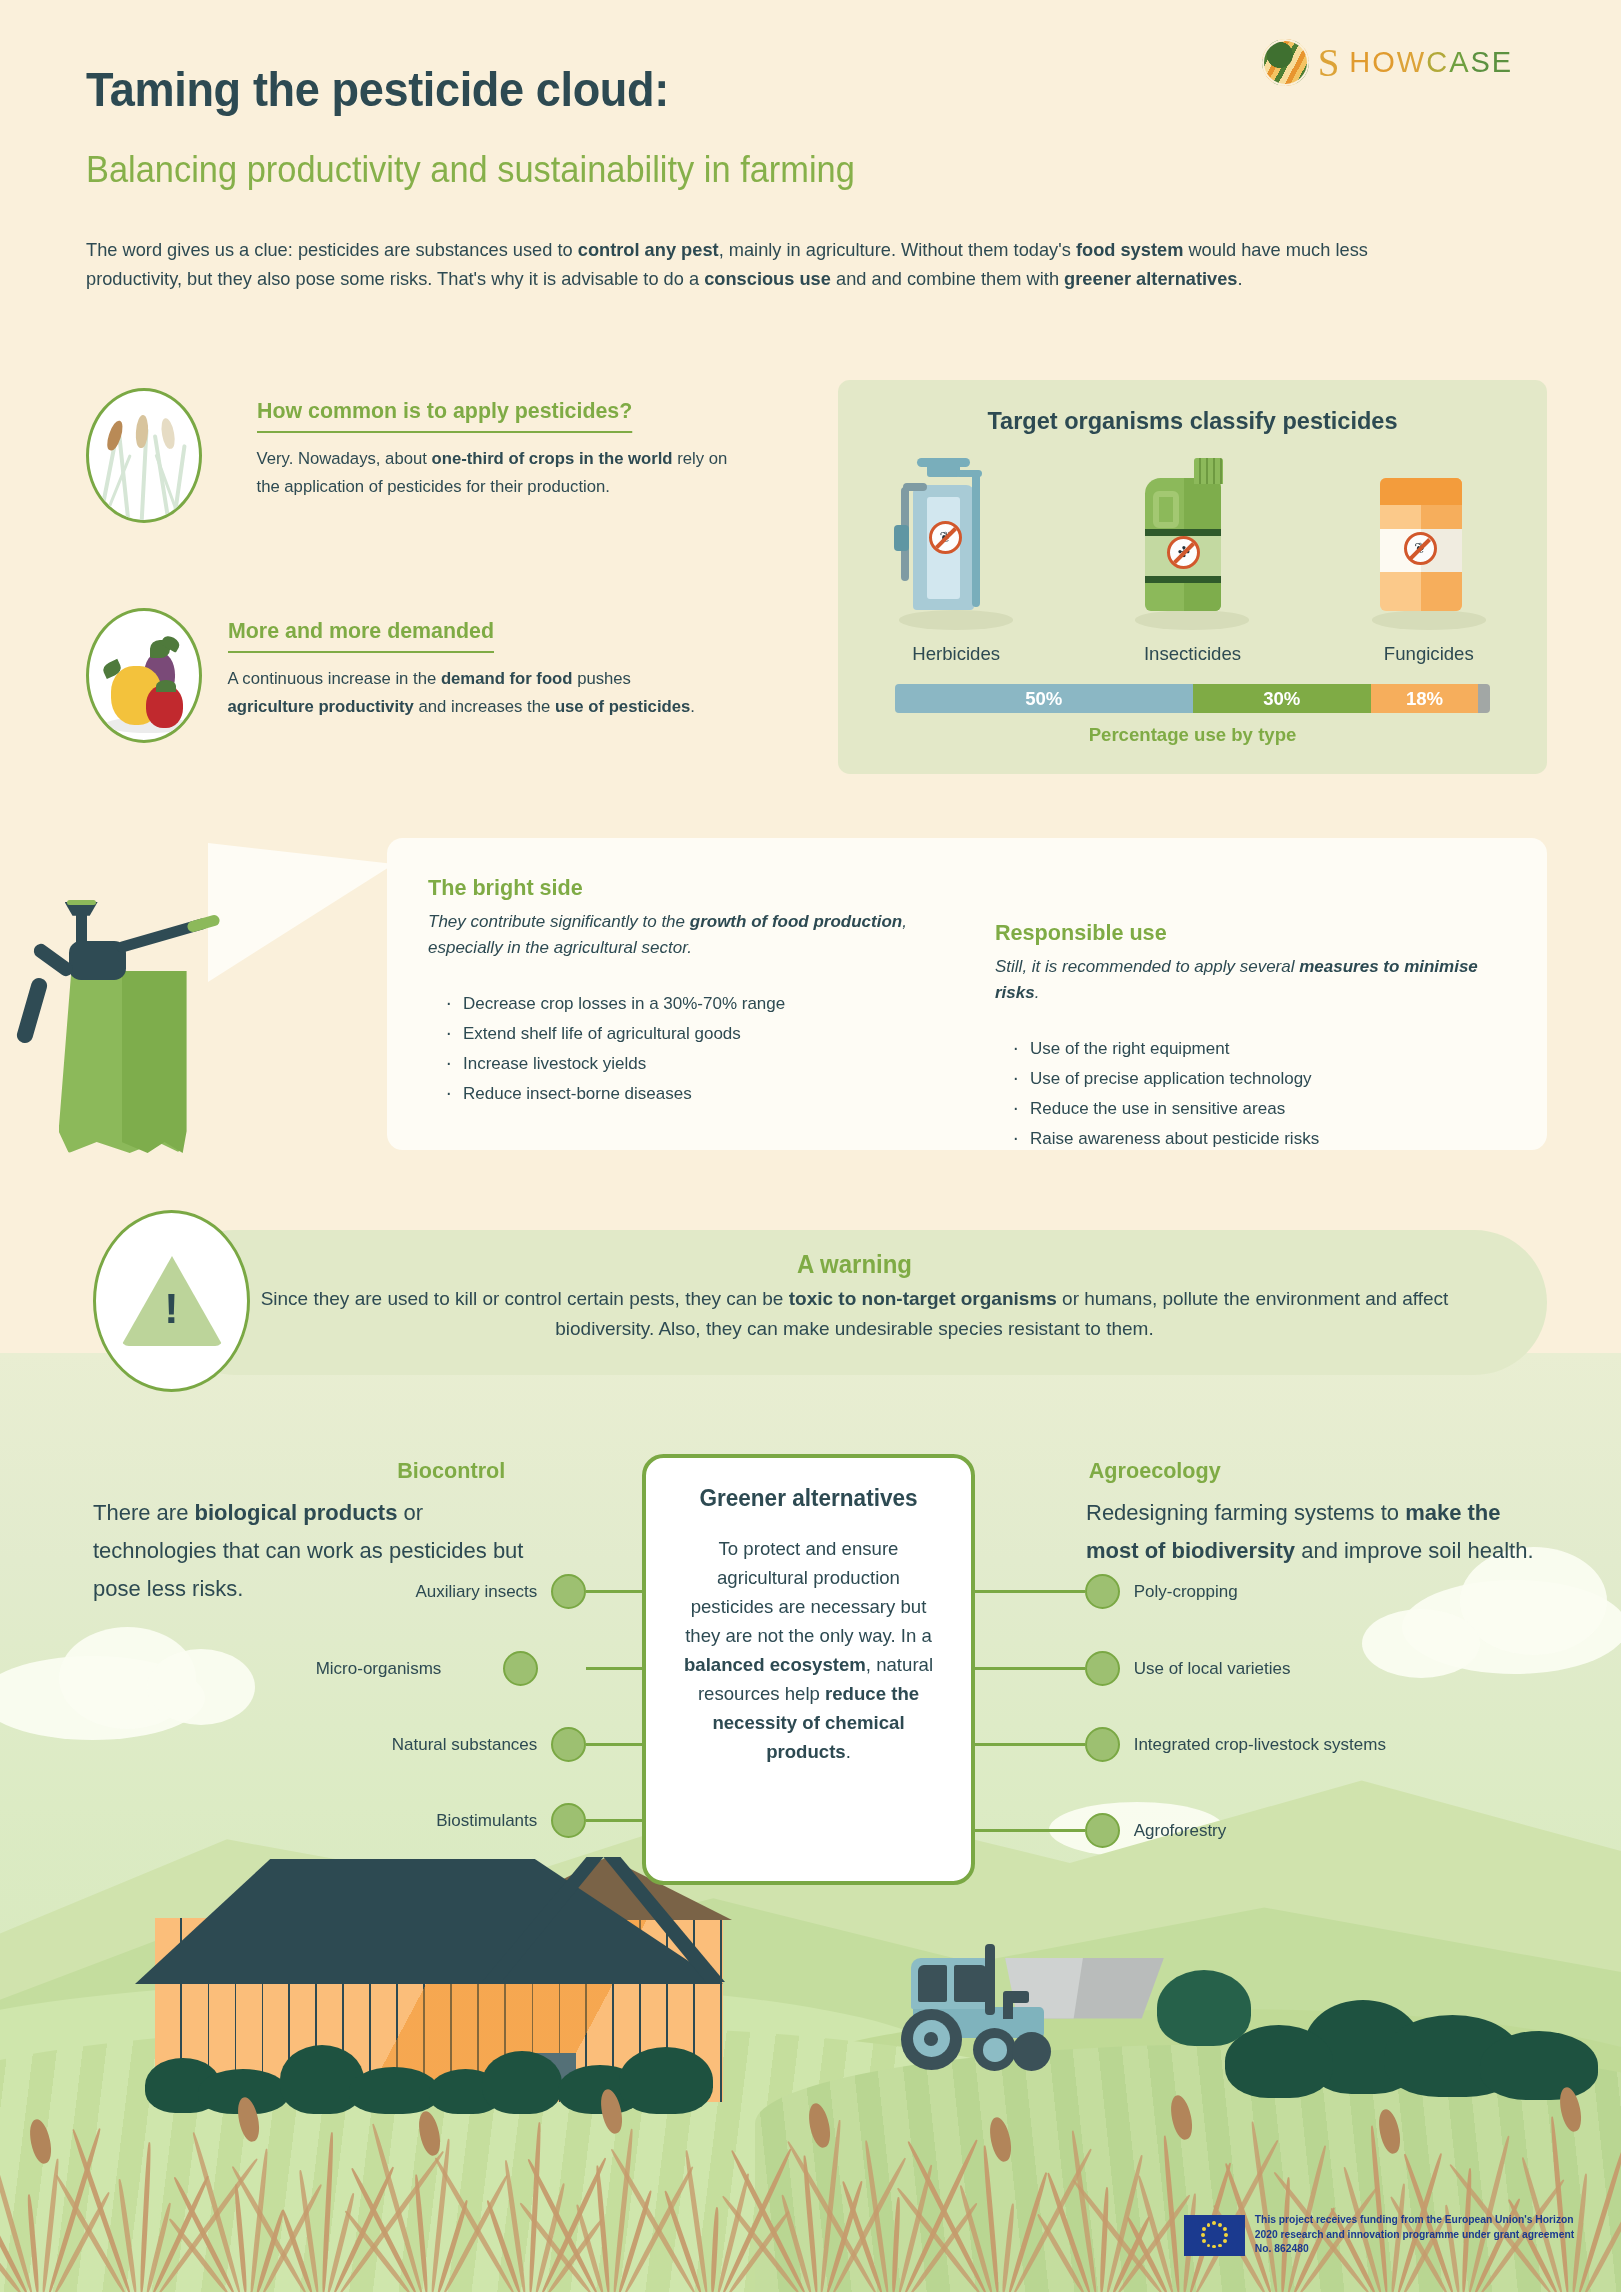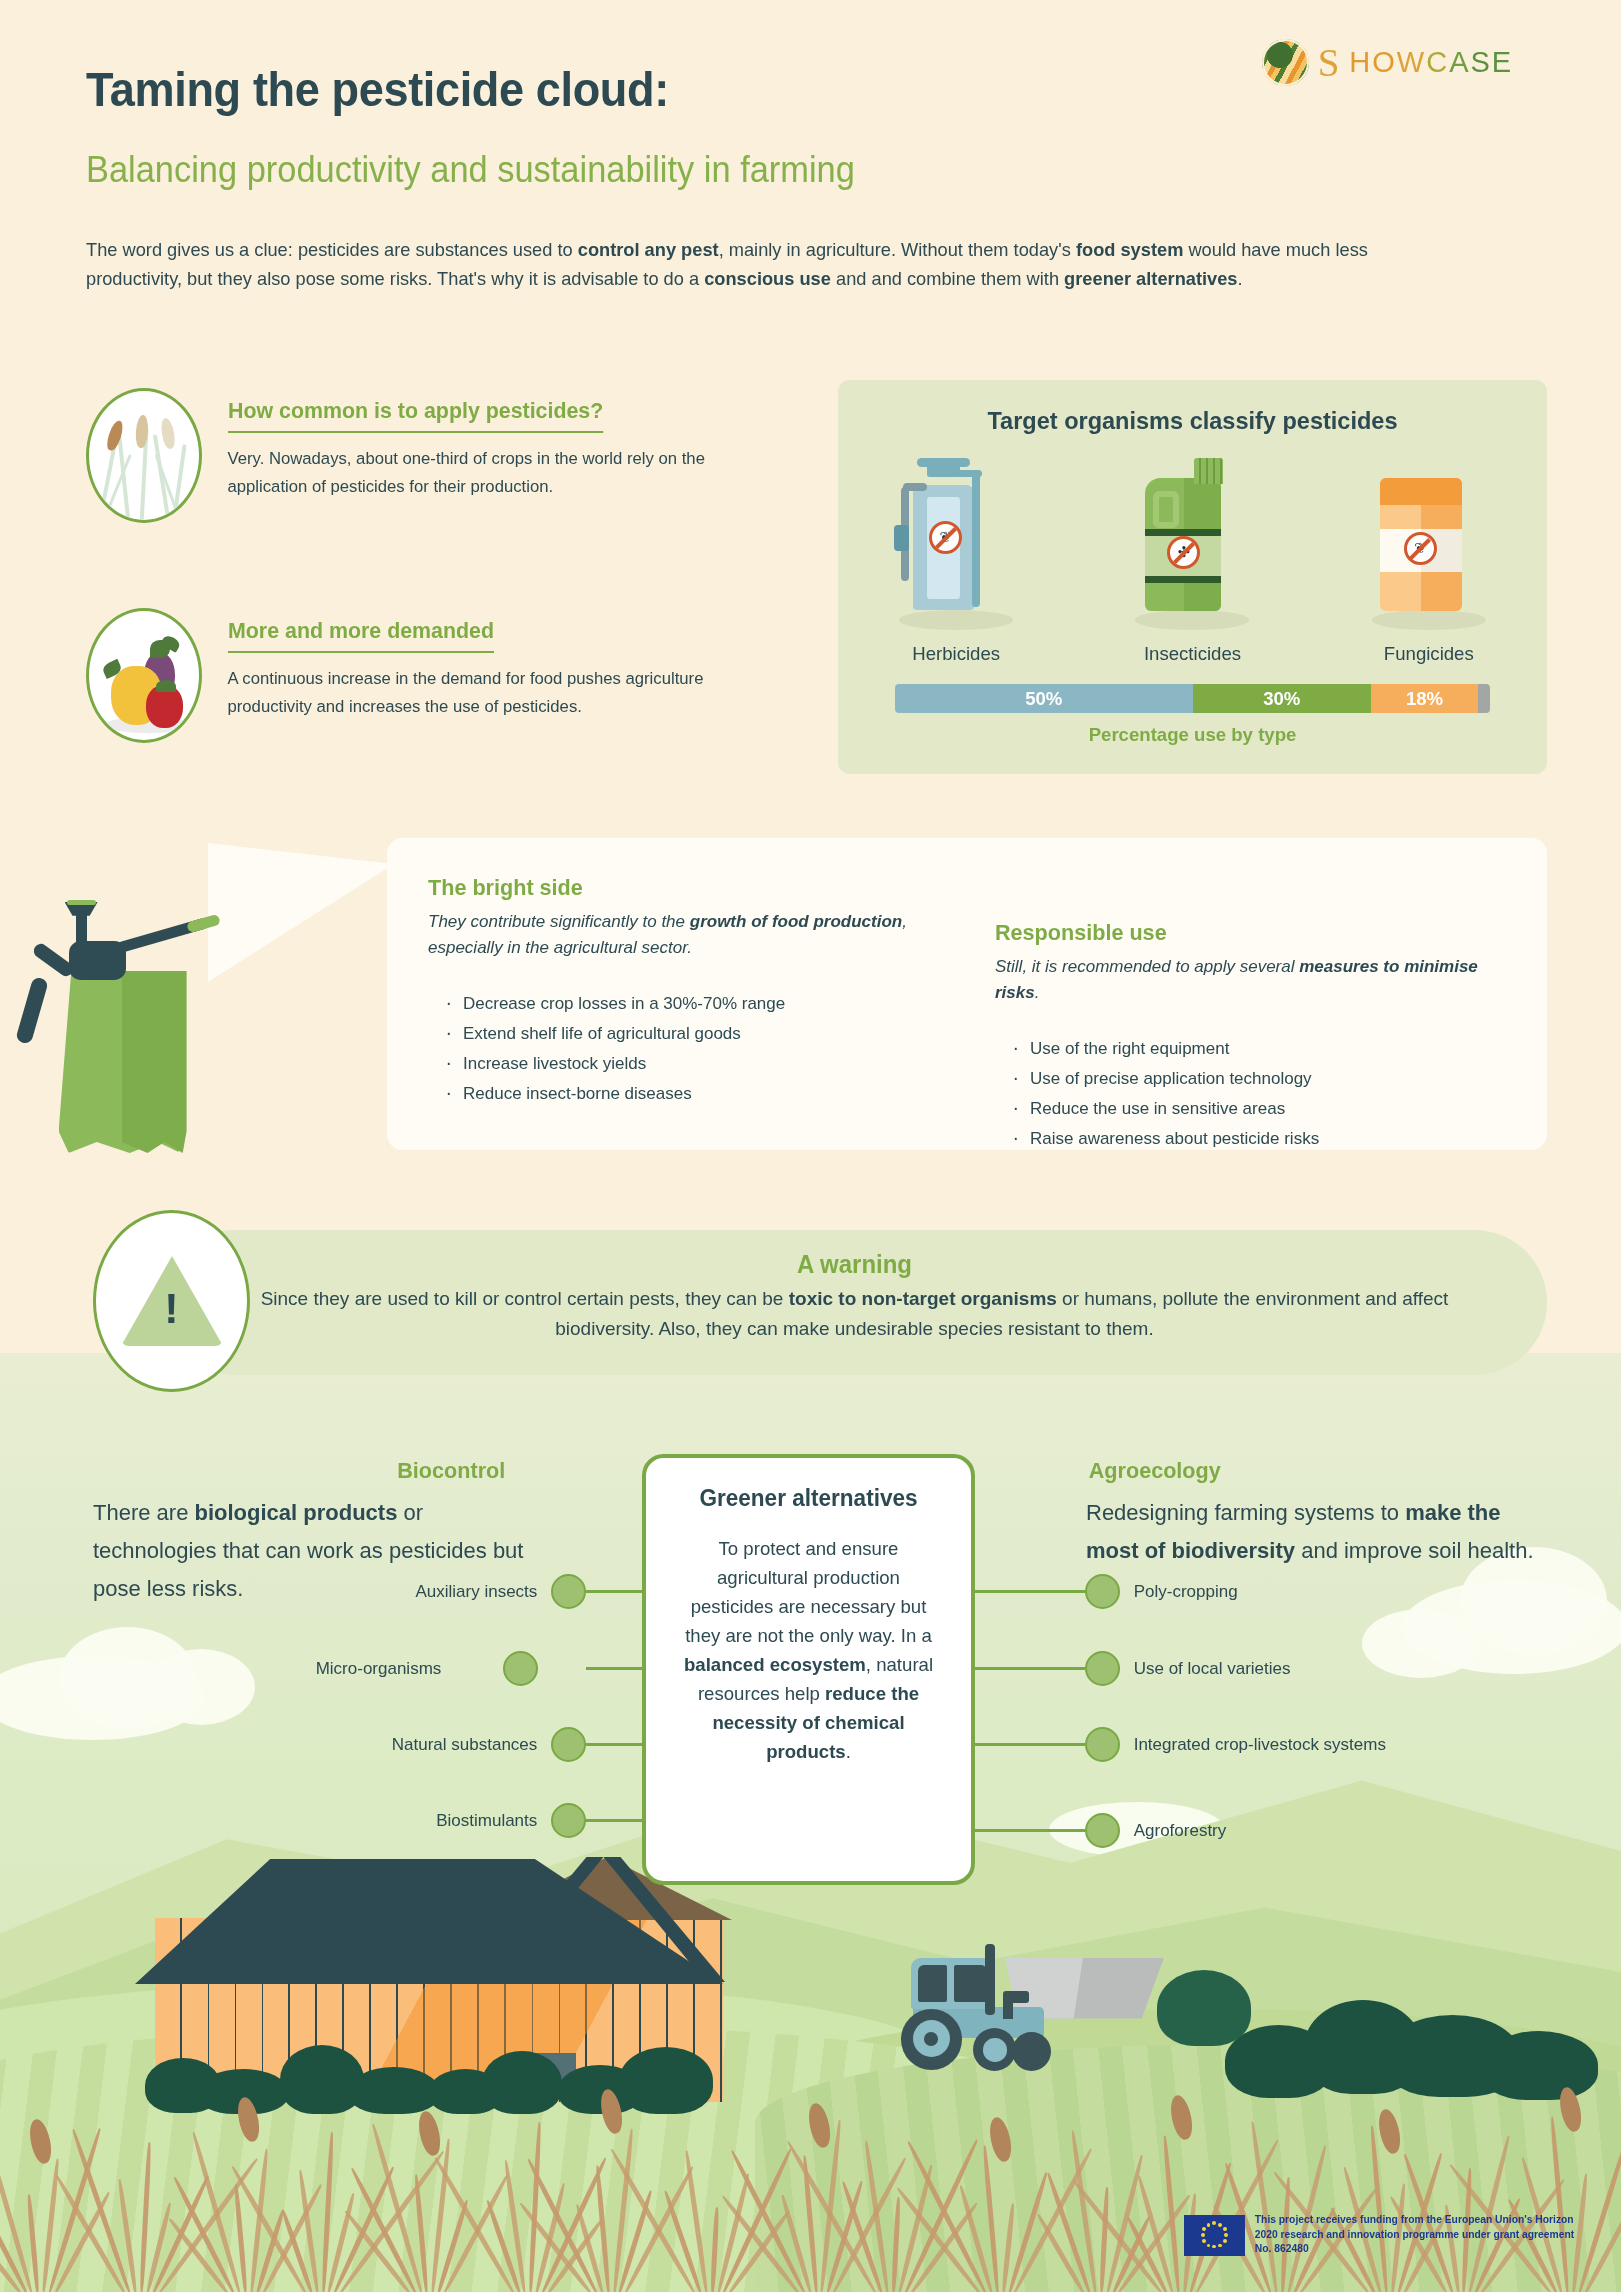--- a/index.html
+++ b/index.html
@@ -71,21 +71,21 @@
     border: 3.9px solid #7aa844; background: #fff;
     flex: 0 0 auto; position: relative; overflow: hidden;
   }
   .feat-body { margin-left: 25.5px; width: 480px; padding-top: 9.8px; }
   .feat-head {
     font-size: 22.5px; font-weight: bold; color: #7fab45;
     padding-bottom: 6.9px; border-bottom: 2.9px solid #7fab45;
     display: inline-block; transform: scaleX(.95); transform-origin: left;
   }
   .feat-text { margin-top: 12.7px; font-size: 16.7px; line-height: 27.4px; }
-  .feat-text b { font-weight: normal; margin-top: 8px; }
+  .feat-text b { font-weight: bold; margin-top: 8px; }
 
   
   .w-stalk { position: absolute; background: #d6e6d6; border-radius: 2.9px; }
   .w-ear { position: absolute; border-radius: 50% 50% 45% 45%; }
 
   
   .veg { position: absolute; }
 
   
   .panel-types {
@@ -440,21 +440,21 @@
       <span>H</span>
         <span>O</span>
         <span>W</span>
         <span>C</span>
         <span>A</span>
         <span>S</span>
         <span>E</span>
     </div>
   </div>
 
-  <div class="feat" style="left:86px;top:388px;">
+  <div class="feat" style="left:86px;top:388px;gap:29px;">
     <div class="feat-circle">
       <div class="w-stalk" style="left:15.7px;top:51px;width:3.9px;height:84px;transform:rotate(11deg);"></div>
       <div class="w-stalk" style="left:33px;top:43px;width:3.9px;height:92px;transform:rotate(-6deg);"></div>
       <div class="w-stalk" style="left:53px;top:37px;width:3.9px;height:98px;transform:rotate(3deg);"></div>
       <div class="w-stalk" style="left:71px;top:43px;width:3.9px;height:92px;transform:rotate(-9deg);"></div>
       <div class="w-stalk" style="left:88px;top:53px;width:3.9px;height:82px;transform:rotate(8deg);"></div>
       <div class="w-stalk" style="left:25.5px;top:61px;width:2.9px;height:74px;transform:rotate(22deg);"></div>
       <div class="w-stalk" style="left:78px;top:61px;width:2.9px;height:74px;transform:rotate(-20deg);"></div>
       <div class="w-ear" style="left:19.6px;top:29px;width:11.8px;height:31px;background:#b98a56;transform:rotate(18deg);"></div>
       <div class="w-ear" style="left:47px;top:23.5px;width:11.8px;height:33px;background:#d8c49d;transform:rotate(4deg);"></div>

